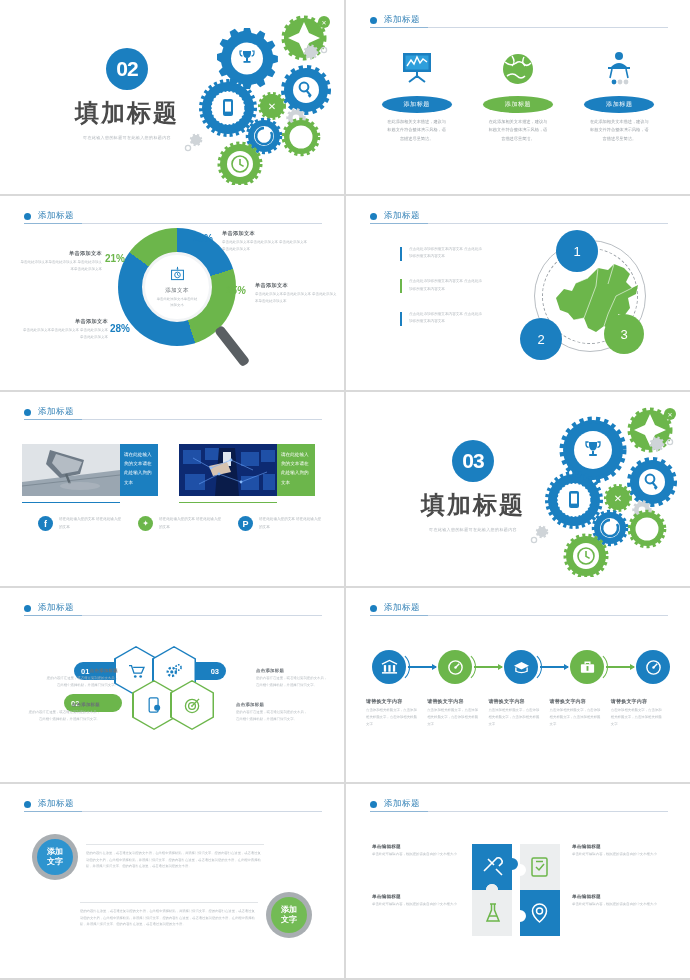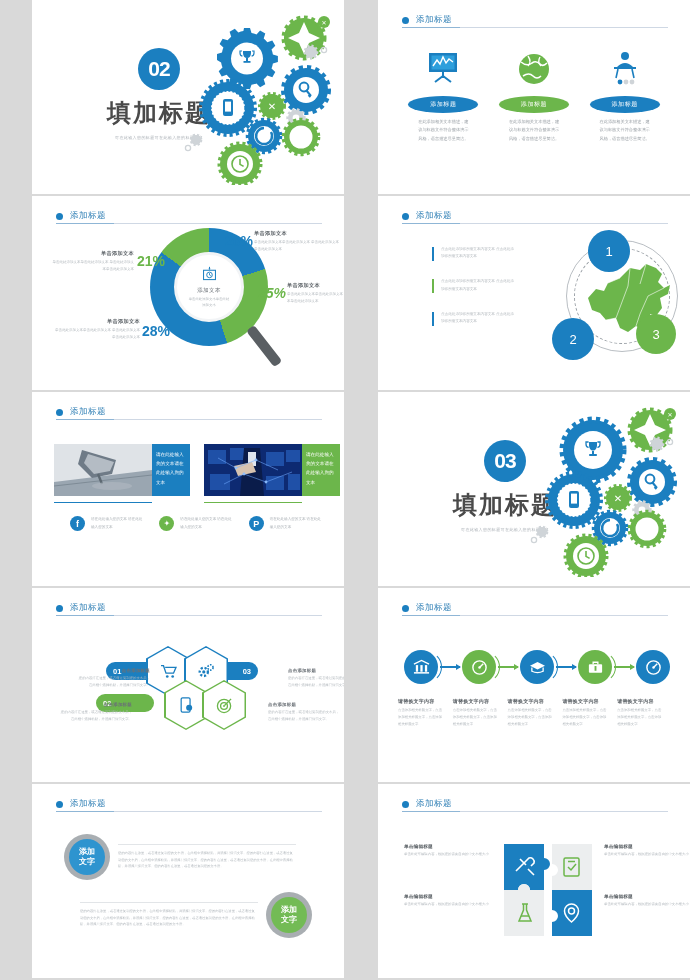--- a/index.html
+++ b/index.html
@@ -14,21 +14,20 @@
     display:grid;
     grid-template-columns:344px 344px;
     grid-template-rows:repeat(5,194px);
     gap:2px 2px;
     background:#d9d9d9;
   }
   .slide {
     background:#ffffff;
     position:relative;
     overflow:hidden;
-    margin-left:32px;
   }
   
   .hdr { position:absolute; left:24px; top:14px; right:24px; display:flex; align-items:center; }
   .hdr-dot { width:7px; height:7px; border-radius:50%; background:#1b7fc0; flex:0 0 auto; }
   .hdr-title { font-size:8.5px; color:#2f7fb5; margin-left:7px; letter-spacing:.5px; white-space:nowrap; }
   .hdr-rule { position:absolute; left:24px; right:22px; top:27px; height:1px; background:#cfd8e4; }
   .hdr-rule::after { content:""; position:absolute; left:0; top:0; width:58px; height:1px; background:#8fb6d6; }
 
   
   .cover-left { position:absolute; left:62px; top:48px; width:130px; text-align:center; }
@@ -69,21 +68,21 @@
     border-radius:50%; background:#fff; border:3px solid #f2f4f6;
     display:flex; flex-direction:column; align-items:center; justify-content:center;
   }
   .donut-hole-t { font-size:5.5px; color:#6a7076; margin-top:4px; letter-spacing:.4px; }
   .donut-hole-b { font-size:3.4px; color:#b0b6bb; line-height:1.8; margin-top:2px; text-align:center; padding:0 10px; }
   .mag-handle {
     position:absolute; left:95px; top:100px; width:10px; height:46px;
     background:#5a5f63; border-radius:4px; transform:rotate(-38deg);
     transform-origin:top center;
   }
-  .pct { position:absolute; font-size:14px; font-weight:bold; }
+  .pct { position:absolute; font-size:10px; font-weight:bold; }
   .lbl-h { font-size:5.2px; font-weight:bold; color:#5b6166; letter-spacing:.3px; }
   .lbl-b { font-size:3.5px; color:#b2b8bd; line-height:1.9; margin-top:2px; }
 
   
   .map-stage { position:absolute; left:160px; top:34px; width:160px; height:148px; }
   .ring-solid { position:absolute; left:28px; top:10px; width:112px; height:112px; border:1px solid #b9bec3; border-radius:50%; }
   .ring-dash { position:absolute; left:36px; top:18px; width:96px; height:96px; border:1px dashed #9aa0a6; border-radius:50%; }
   .map-node { position:absolute; border-radius:50%; color:#fff; font-size:13px; display:flex; align-items:center; justify-content:center; }
   .left-list { position:absolute; left:54px; top:50px; width:82px; }
   .ll-item { position:relative; padding-left:9px; margin-bottom:18px; }

